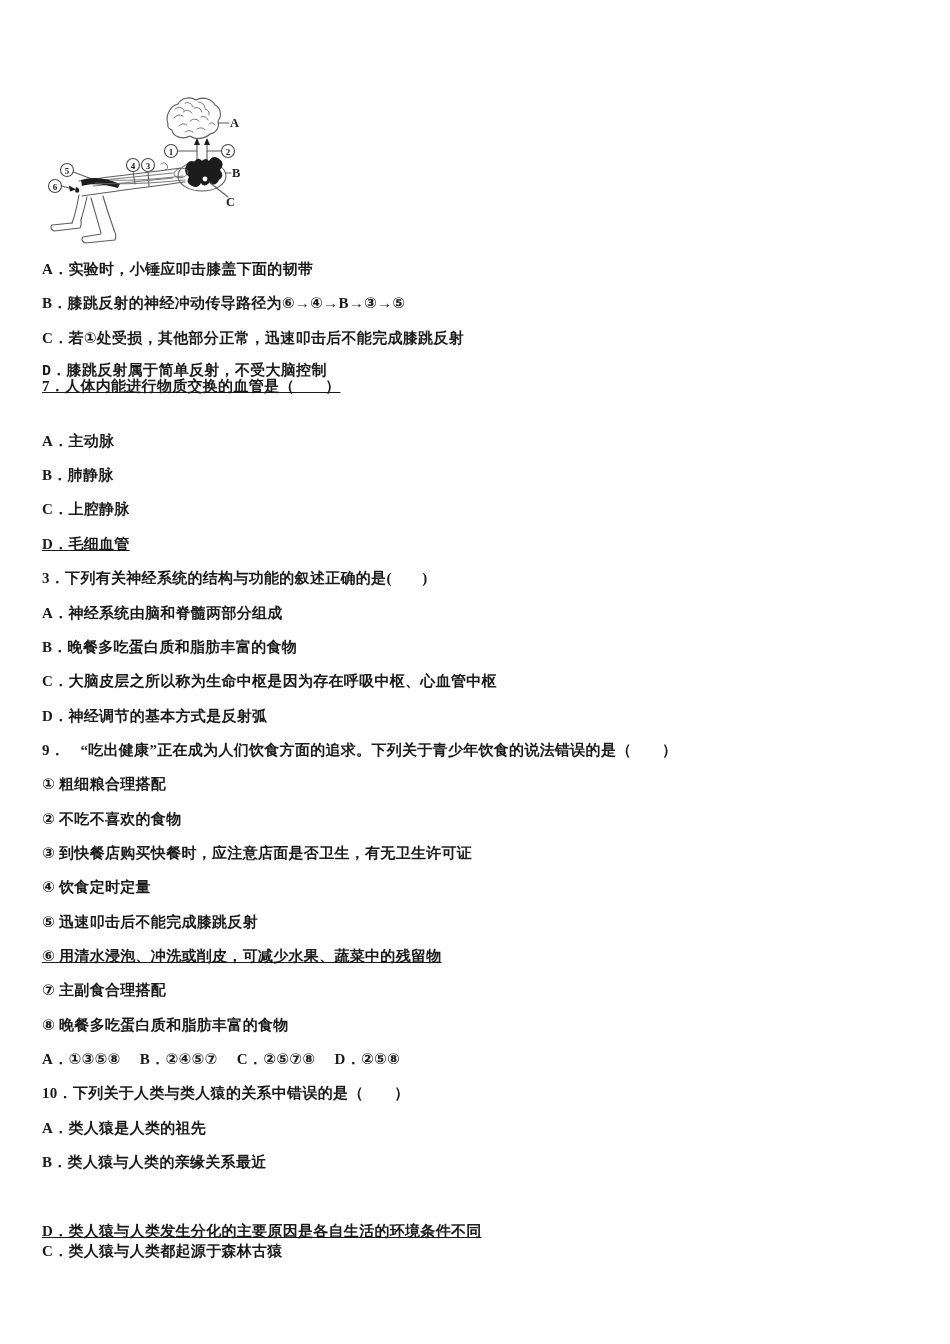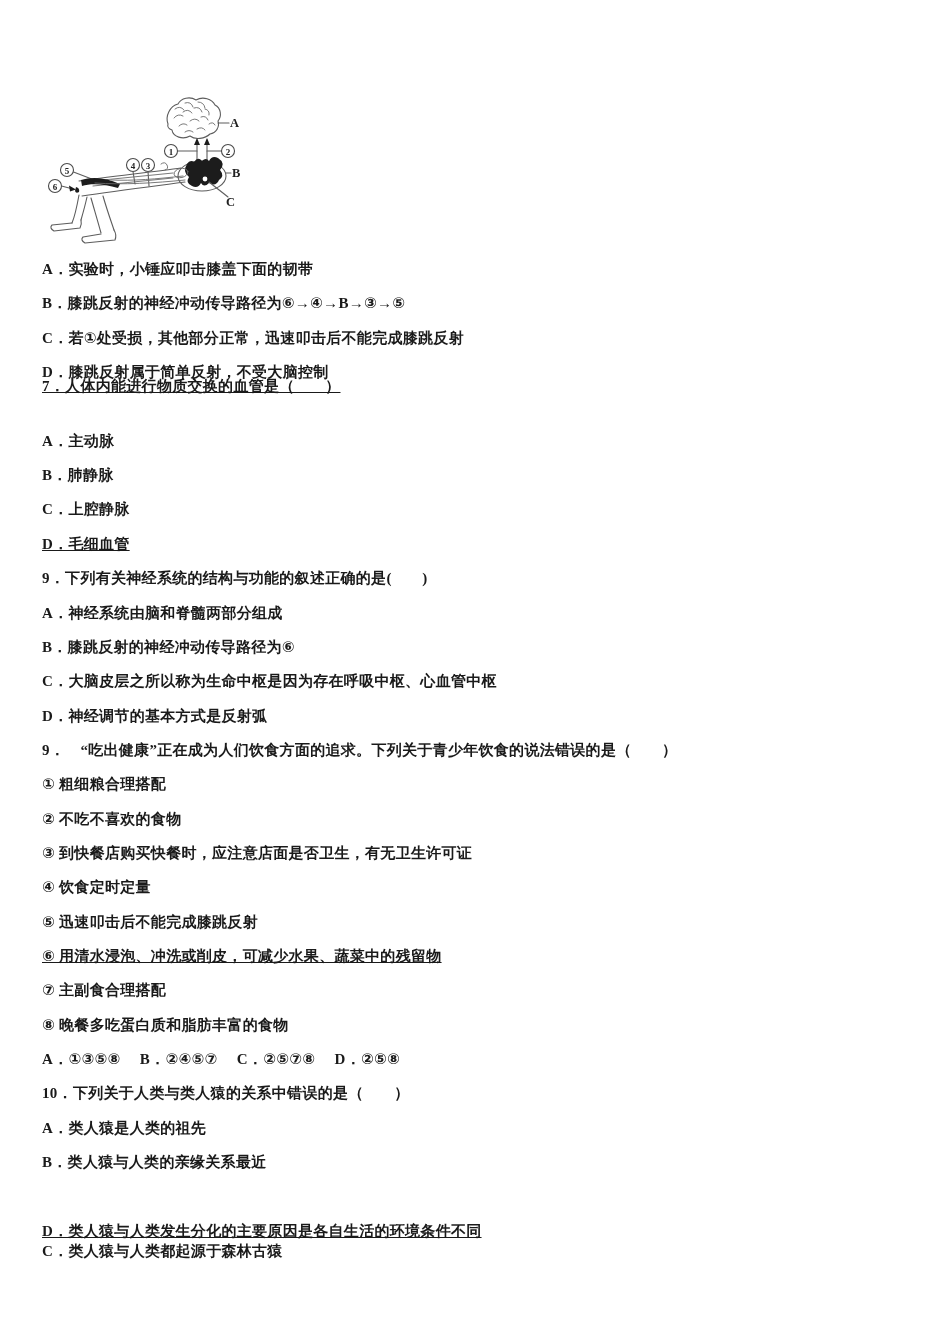--- a/index.html
+++ b/index.html
@@ -117,29 +117,29 @@
       <path class="d-stroke" d="M56,104 C60,118 63,128 66,139"></path>
       <path class="d-stroke" d="M68,102 C72,116 76,127 79,136"></path>
       <path class="d-stroke" d="M66,140 L48,143 Q45,146 50,149 L80,146 Q82,141 79,136"></path>
     </g>
   </svg>
 
   <div id="rows">
       <div class="line" style="top: 258px;">A．实验时，小锤应叩击膝盖下面的韧带</div>
       <div class="line" style="top: 292px;">B．膝跳反射的神经冲动传导路径为⑥→④→B→③→⑤</div>
       <div class="line" style="top: 327px;">C．若①处受损，其他部分正常，迅速叩击后不能完成膝跳反射</div>
-      <div class="line" style="top: 361px;">D．膝跳反射属于简单反射，不受大脑控制</div>
+      <div class="line" style="top: 361px; font-family: Liberation Mono, monospace;">D．膝跳反射属于简单反射，不受大脑控制</div>
       <div class="line" style="top: 375px; text-decoration: underline;">7．人体内能进行物质交换的血管是（　　）</div>
       <div class="line" style="top: 430px;">A．主动脉</div>
       <div class="line" style="top: 464px;">B．肺静脉</div>
       <div class="line" style="top: 498px;">C．上腔静脉</div>
       <div class="line" style="top: 533px; text-decoration: underline;">D．毛细血管</div>
-      <div class="line" style="top: 567px;">9．下列有关神经系统的结构与功能的叙述正确的是(　　)</div>
+      <div class="line" style="top: 567px;">3．下列有关神经系统的结构与功能的叙述正确的是(　　)</div>
       <div class="line" style="top: 602px;">A．神经系统由脑和脊髓两部分组成</div>
-      <div class="line" style="top: 636px;">B．膝跳反射的神经冲动传导路径为⑥</div>
+      <div class="line" style="top: 636px;">B．晚餐多吃蛋白质和脂肪丰富的食物</div>
       <div class="line" style="top: 670px;">C．大脑皮层之所以称为生命中枢是因为存在呼吸中枢、心血管中枢</div>
       <div class="line" style="top: 705px;">D．神经调节的基本方式是反射弧</div>
       <div class="line" style="top: 739px;">9．　“吃出健康”正在成为人们饮食方面的追求。下列关于青少年饮食的说法错误的是（　　）</div>
       <div class="line" style="top: 773px;">① 粗细粮合理搭配</div>
       <div class="line" style="top: 808px;">② 不吃不喜欢的食物</div>
       <div class="line" style="top: 842px;">③ 到快餐店购买快餐时，应注意店面是否卫生，有无卫生许可证</div>
       <div class="line" style="top: 876px;">④ 饮食定时定量</div>
       <div class="line" style="top: 911px;">⑤ 迅速叩击后不能完成膝跳反射</div>
       <div class="line" style="top: 945px; text-decoration: underline;">⑥ 用清水浸泡、冲洗或削皮，可减少水果、蔬菜中的残留物</div>
       <div class="line" style="top: 979px;">⑦ 主副食合理搭配</div>

